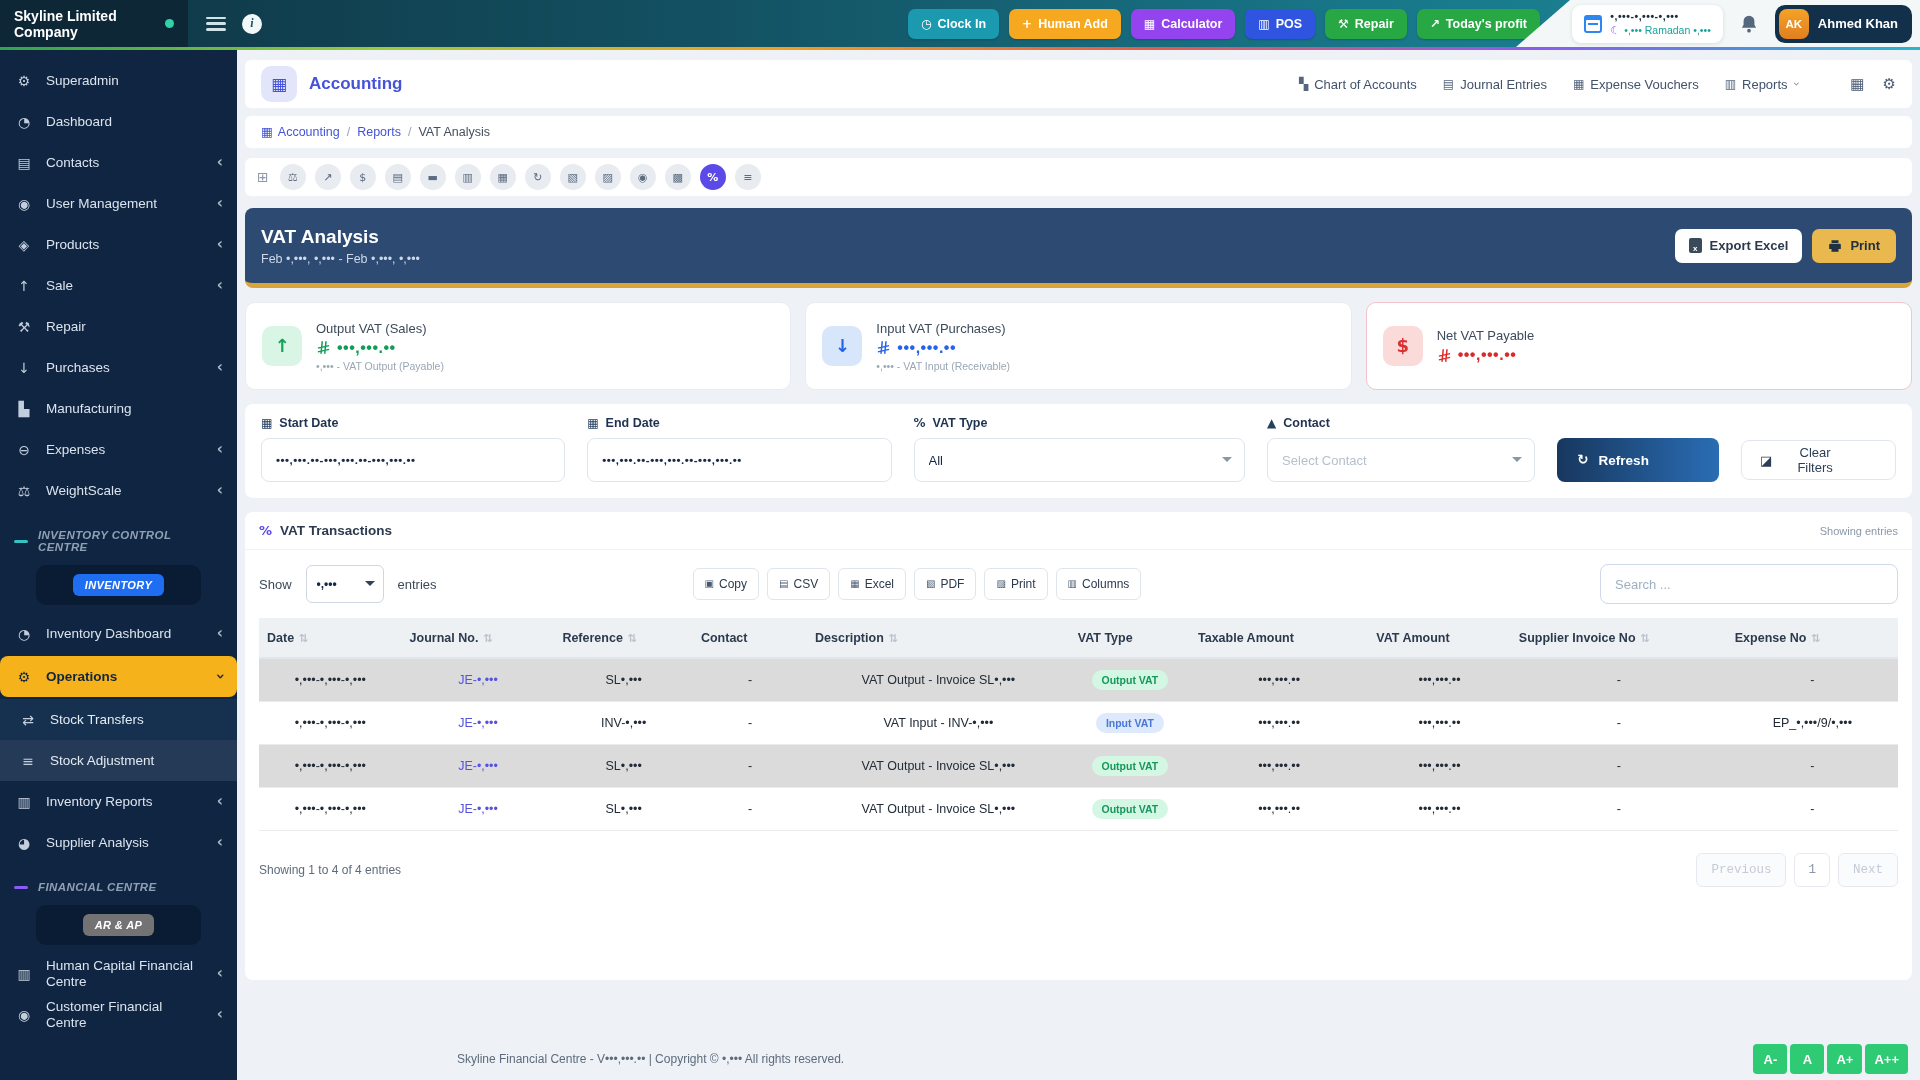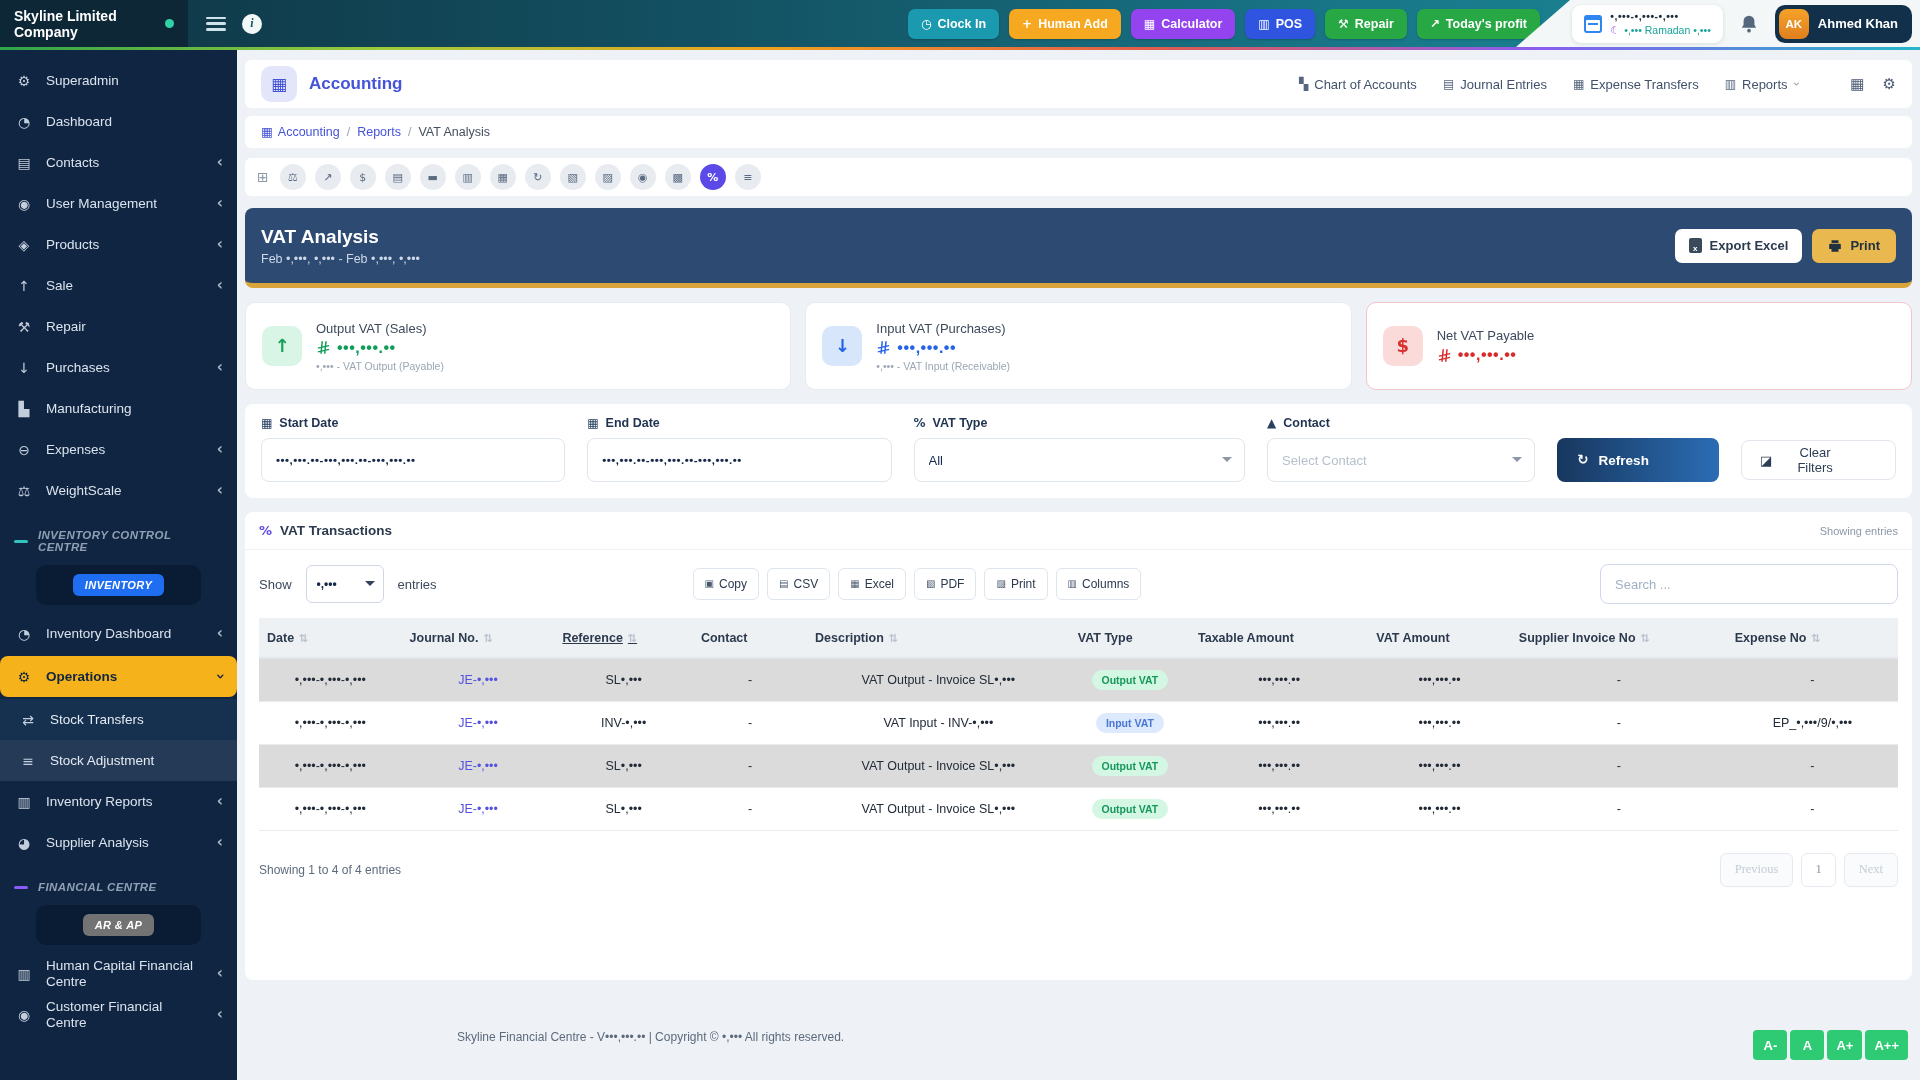--- a/index.html
+++ b/index.html
@@ -126,24 +126,24 @@
   td.left,th.left{text-align:left}
   td.right,th.right{text-align:right}
   .jlink{color:#5552e0;cursor:pointer}
   .badge{display:inline-block;border-radius:10px;padding:4px 10px;font-size:10.5px;font-weight:bold}
   .badge.out{background:#d4f7e4;color:#16975c}
   .badge.in{background:#dde9fc;color:#4a77d4}
 
   .tx-foot{display:flex;align-items:center;padding:22px 14px 0}
   .tx-info{font-size:12px;color:#5d6b7c}
   .pager{margin-left:auto;display:flex;gap:8px}
-  .pg-btn{height:34px;border:1px solid #e6eaf0;border-radius:6px;background:#fafbfd;color:#c3ccd6;font-size:12.5px;padding:0 14px;font-family:Liberation Serif, serif}
+  .pg-btn{height:34px;border:1px solid #e6eaf0;border-radius:6px;background:#fafbfd;color:#c3ccd6;font-size:12.5px;padding:0 14px;font-family:Liberation Mono, monospace}
   .pg-btn.page{background:#fff;color:#8b97a6;padding:0 13px}
 
-  .foot-strip{position:absolute;left:8px;right:8px;bottom:8px;height:42px;display:flex;align-items:flex-start}
+  .foot-strip{position:absolute;left:8px;right:8px;bottom:0;height:42px;display:flex;align-items:center}
   .foot-text{margin-left:212px;font-size:12px;color:#5d6b7c}
   .font-btns{margin-left:auto;display:flex;gap:3px;margin-right:4px}
   .fz-btn{min-width:34px;height:30px;border:none;border-radius:4px;background:#2ecb74;color:#fff;font-size:13px;font-weight:bold;padding:0 9px;cursor:pointer;font-family:inherit}
 </style>
 </head>
 <body>
 
 <div class="topbar">
   <div class="brand">
     <span>Skyline Limited Company</span>
@@ -319,21 +319,21 @@
         <span class="mod-link">
           <span class="ico">▚</span>
           <span>Chart of Accounts</span>
         </span>
         <span class="mod-link">
           <span class="ico">▤</span>
           <span>Journal Entries</span>
         </span>
         <span class="mod-link">
           <span class="ico">▦</span>
-          <span>Expense Transfers</span>
+          <span>Expense Vouchers</span>
         </span>
         <span class="mod-link">
           <span class="ico">▥</span>
           <span>Reports</span>
           <span class="ico" style="display: inline-block; transform: rotate(-90deg); color: rgb(139, 151, 166);">‹</span>
         </span>
       </div>
     <div class="mod-utils">
       <span class="ico">▦</span>
       <span class="ico">⚙</span>
@@ -513,21 +513,21 @@
           </button>
         </div>
       <input class="search-input" placeholder="Search ..." style="">
     </div>
     <div class="tx-tablewrap">
       <table class="tx">
         <thead>
             <tr id="tx-headrow">
               <th style="width: 140px;"><span>Date</span><span class="sort ico">⇅</span></th>
               <th style="width: 150px;"><span>Journal No.</span><span class="sort ico">⇅</span></th>
-              <th style="width: 136px; text-decoration: underline;"><span>Reference</span><span class="sort ico">⇅</span></th>
+              <th style="width: 136px;"><span>Reference</span><span class="sort ico">⇅</span></th>
               <th style="width: 112px;"><span>Contact</span></th>
               <th class="left" style="width: 258px;"><span>Description</span><span class="sort ico">⇅</span></th>
               <th style="width: 118px;"><span>VAT Type</span></th>
               <th class="right" style="width: 175px;"><span>Taxable Amount</span></th>
               <th class="right" style="width: 140px;"><span>VAT Amount</span></th>
               <th style="width: 212px;"><span>Supplier Invoice No</span><span class="sort ico">⇅</span></th>
               <th style="width: 168px;"><span>Expense No</span><span class="sort ico">⇅</span></th>
             </tr>
           </thead>
         <tbody id="tx-body">

